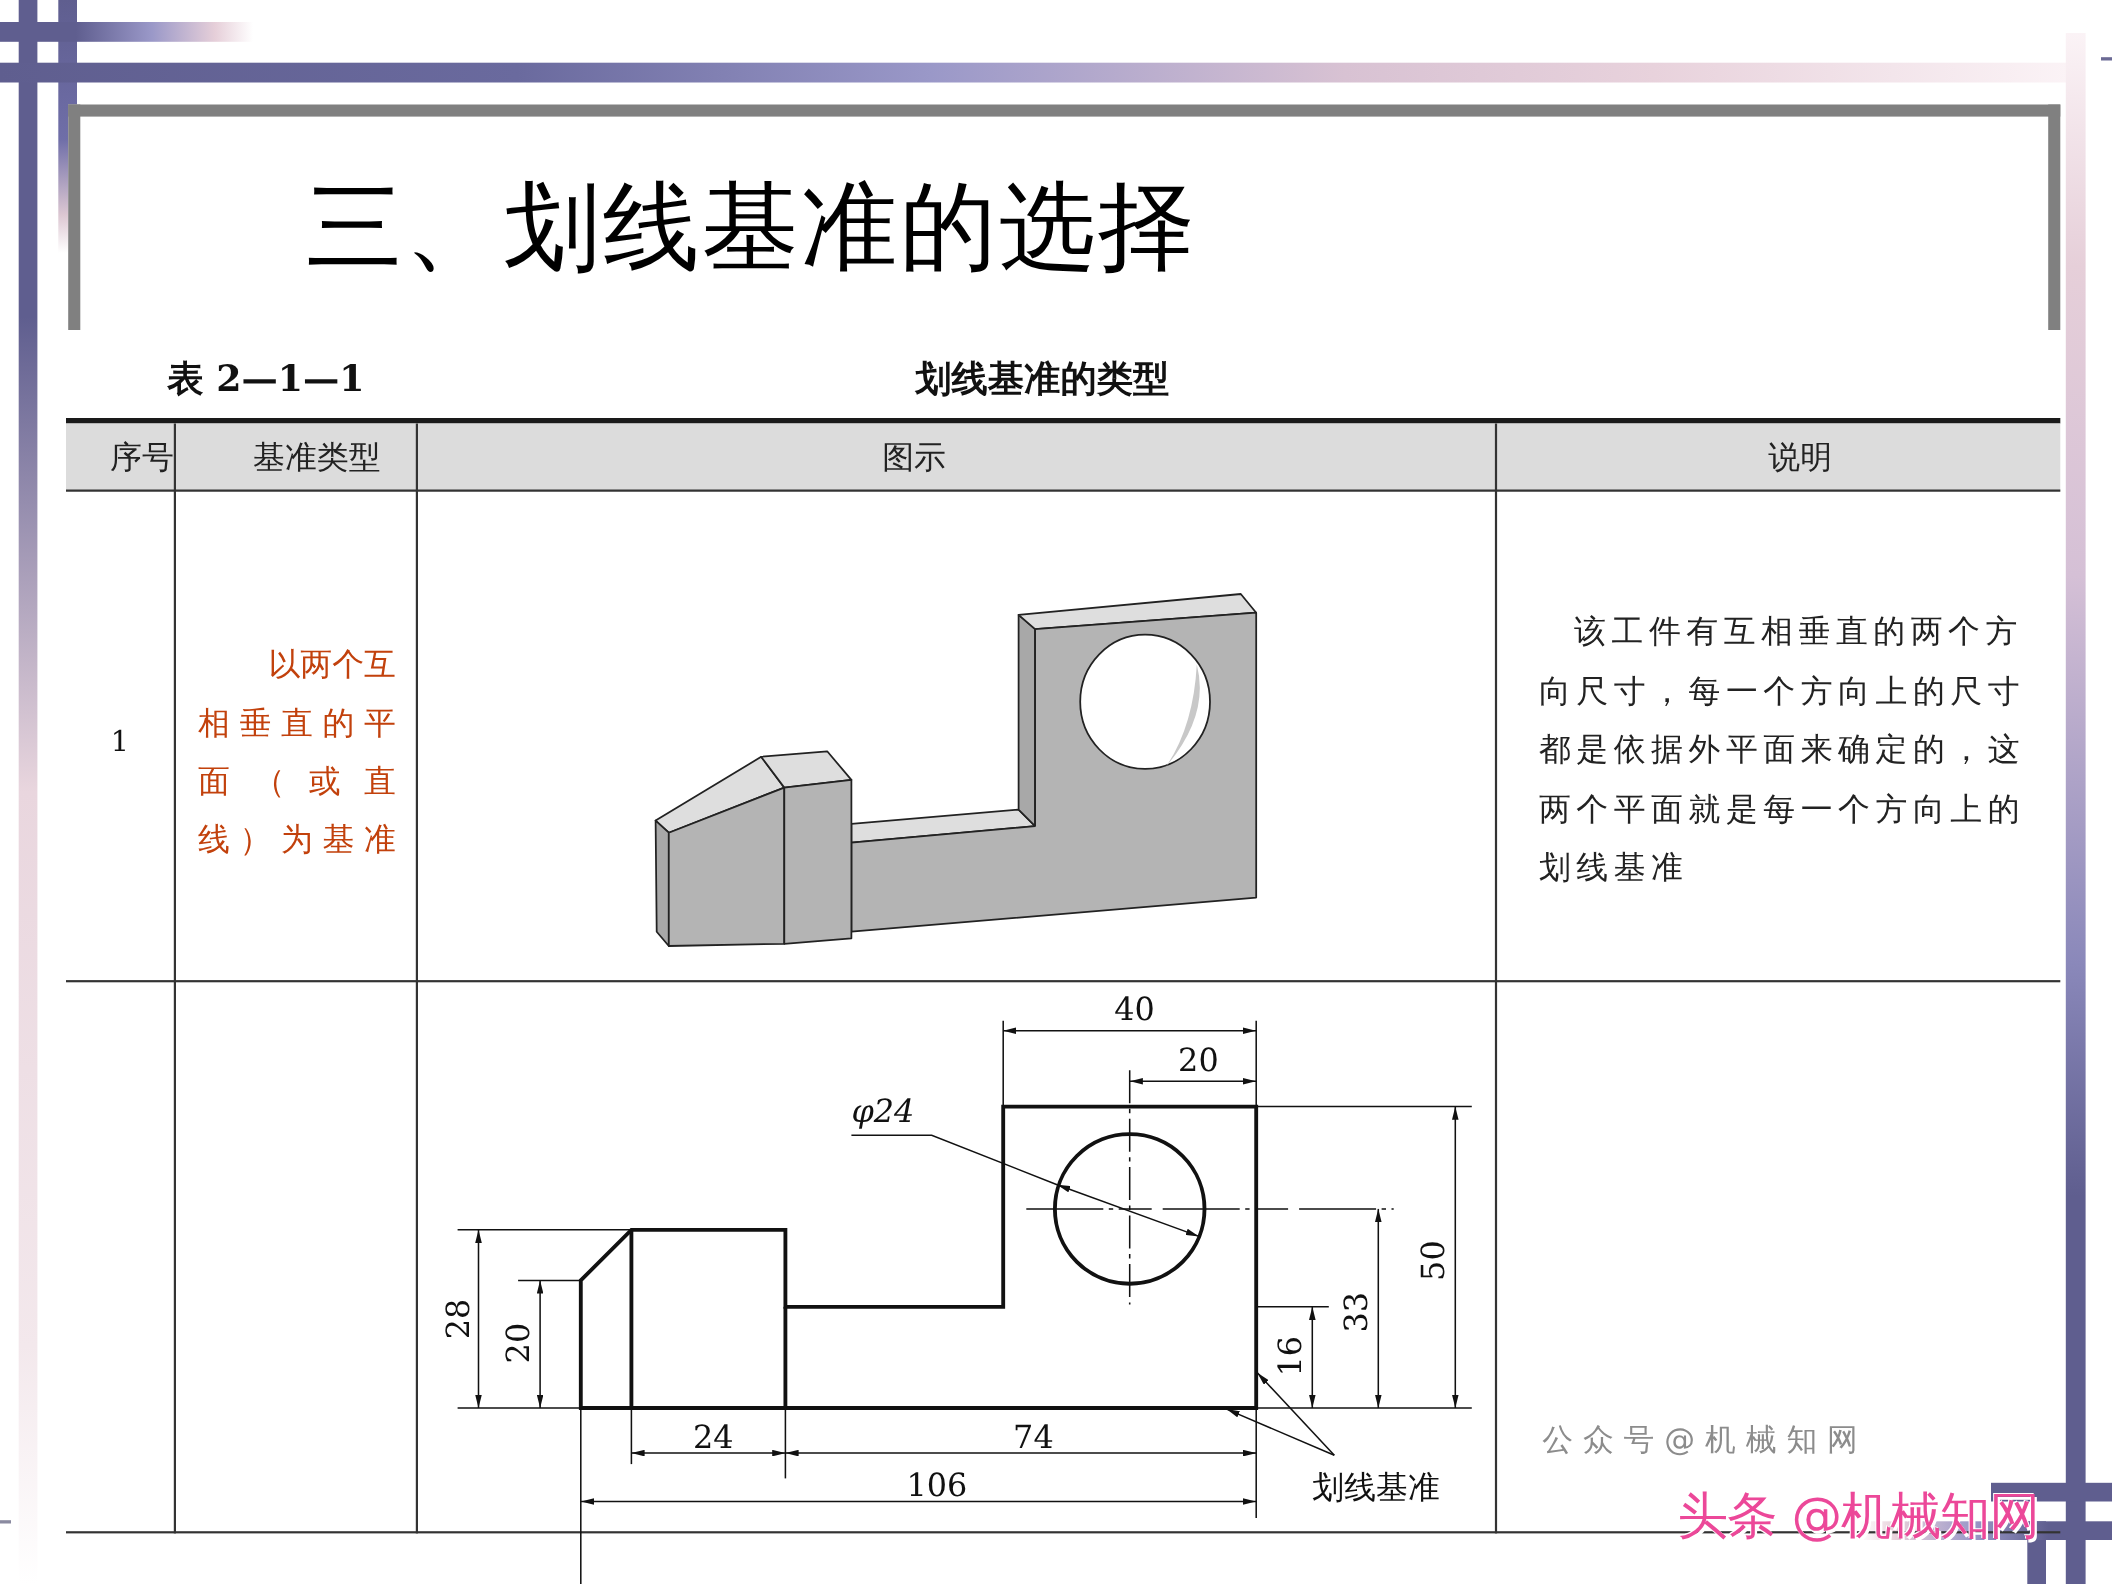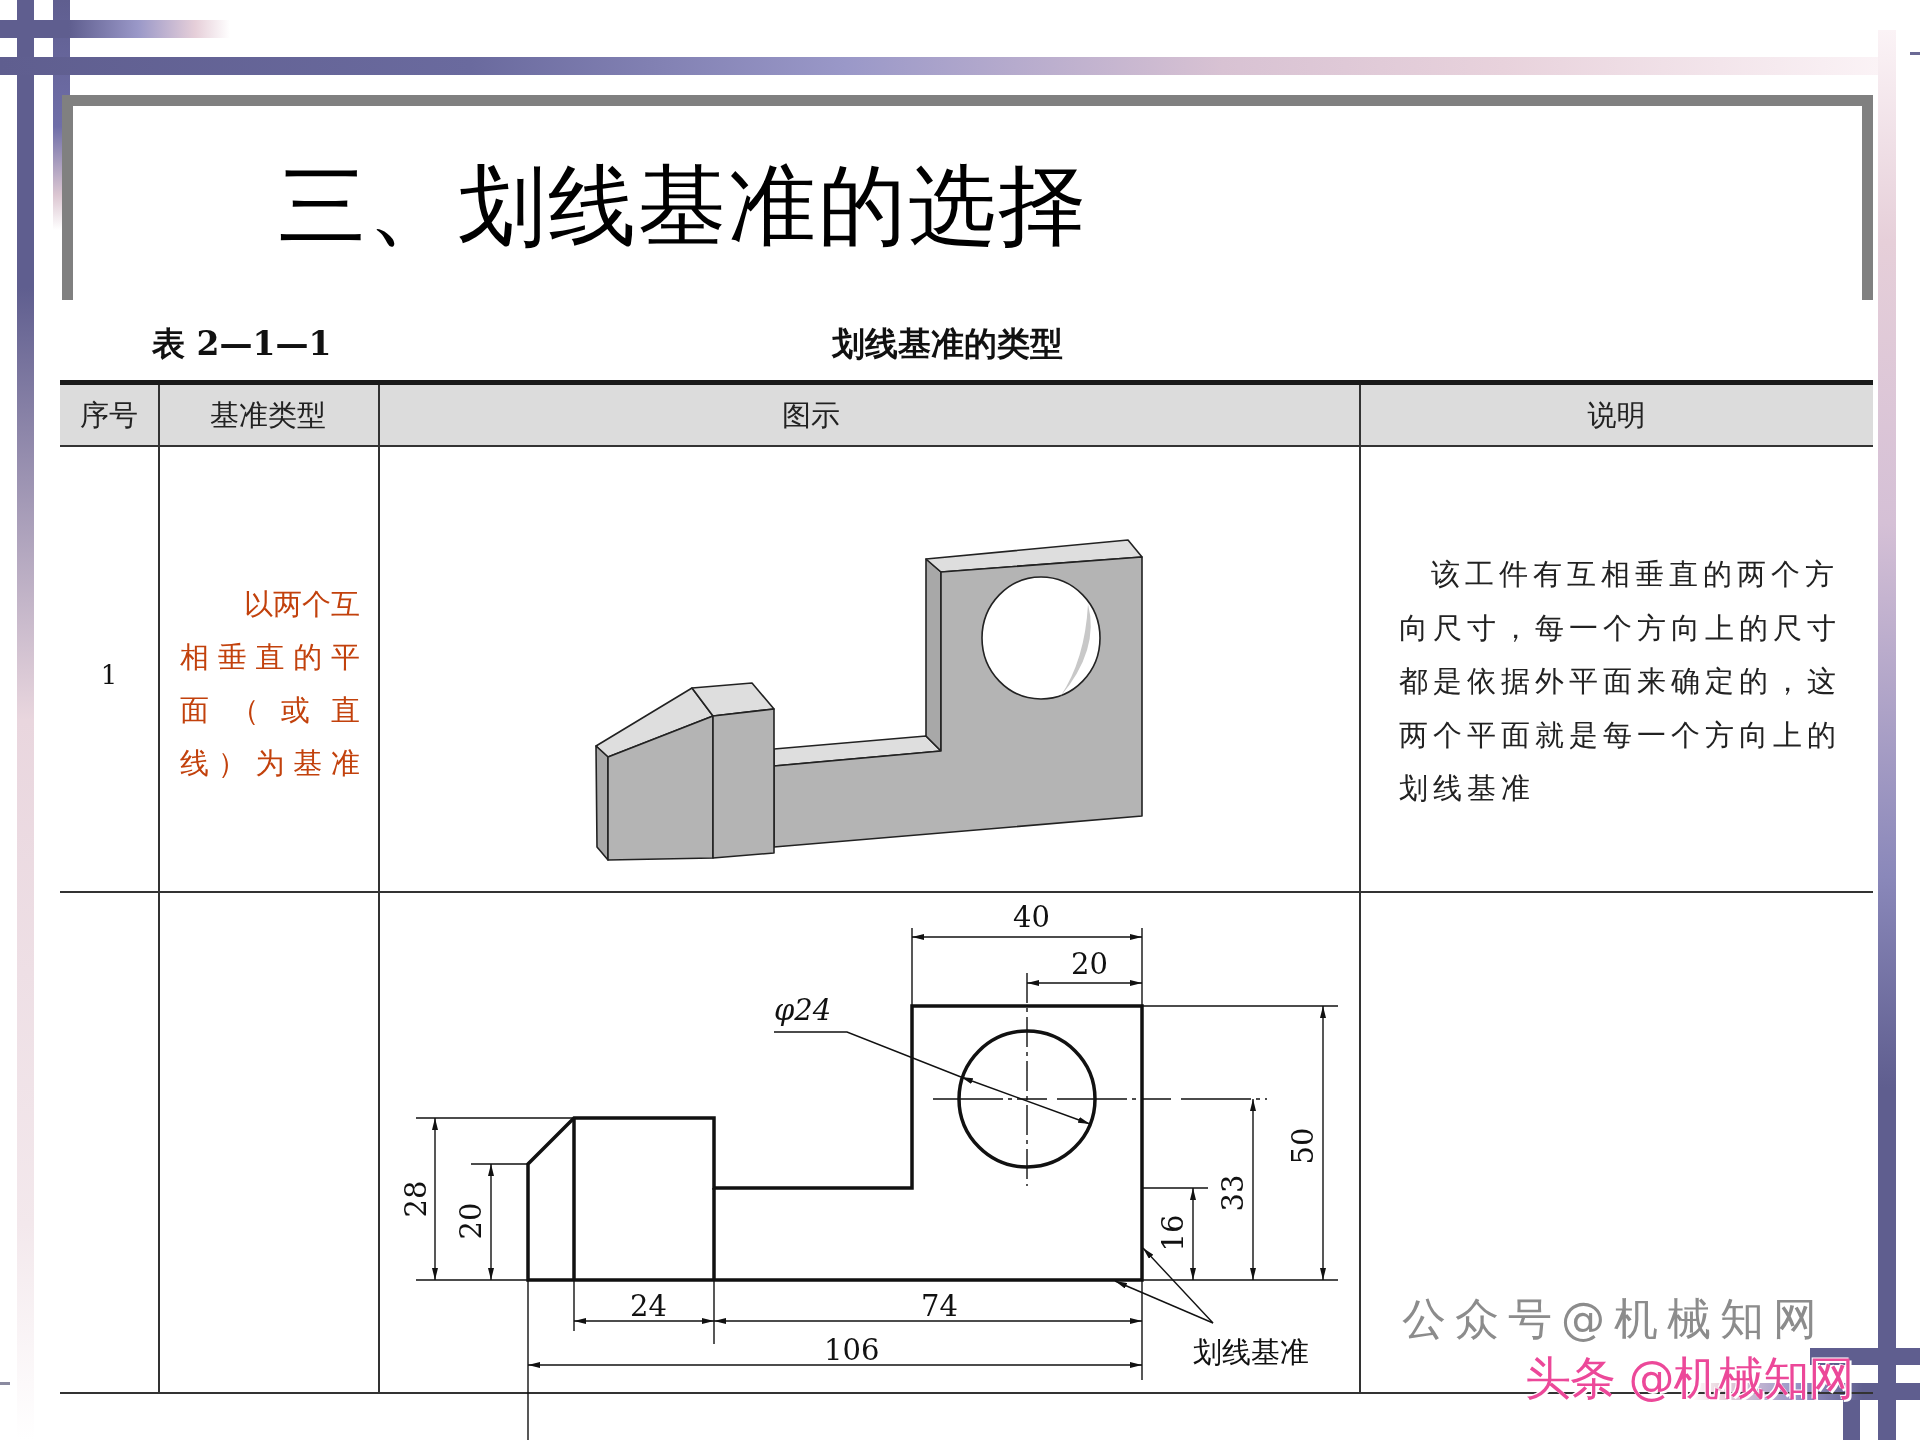--- a/index.html
+++ b/index.html
@@ -19,31 +19,31 @@
   
   .title-frame { left: 62px; top: 95px; width: 1811px; height: 205px; border: 11px solid #808080; border-bottom: none; box-sizing: border-box; background: #fff; }
   .slide-title { left: 278px; top: 162px; font-family: "DejaVu Sans", "Liberation Sans", sans-serif; font-weight: normal; font-size: 88px; letter-spacing: 2px; color: #000; line-height: 1; white-space: nowrap; }
   
   .caption-no { left: 152px; top: 322px; font-size: 33px; font-weight: bold; color: #111; }
   .caption-title { left: 832px; top: 322px; font-size: 33px; font-weight: bold; color: #111; }
   .tbl-topline { left: 60px; top: 380px; width: 1813px; height: 5px; background: #1a1a1a; }
   .tbl-header { left: 60px; top: 385px; width: 1813px; height: 62px; background: #dcdcdc; border-bottom: 2px solid #333; box-sizing: border-box; }
   .hline { position: absolute; height: 2px; background: #333; }
   .vline { position: absolute; width: 2px; background: #333; }
-  .hcell { position: absolute; top: 385px; height: 62px; display: flex; align-items: center; justify-content: center; font-size: 29px; color: #222; }
+  .hcell { position: absolute; top: 385px; height: 62px; display: flex; align-items: center; justify-content: center; font-size: 29px; color: #222; padding-left: 20px; }
   .seq { left: 60px; width: 98px; top: 660px; text-align: center; font-size: 26px; position: absolute; }
   .type-text { left: 180px; top: 578px; width: 180px; font-size: 29px; line-height: 53px; position: absolute; color: #c2410c; text-align: justify; text-align-last: justify; }
   .type-text span { display: block; }
   .type-text span.first { text-align-last: right; }
   .type-text span.last { text-align-last: justify; }
   .desc-text { left: 1383px; top: 548px; width: 470px; font-size: 29px; line-height: 53.5px; position: absolute; color: #222; letter-spacing: 5px; }
   .desc-text span { display: block; white-space: nowrap; margin-left: 16px; }
   .desc-text span.first { padding-left: 32px; }
   svg text { font-family: "DejaVu Serif", "Liberation Serif", serif; }
-  .wm1 { left: 1402px; top: 1290px; font-family: "DejaVu Sans", "Liberation Sans", sans-serif; font-size: 44px; color: #8c8c8c; letter-spacing: 9px; white-space: nowrap; }
+  .wm1 { left: 1402px; top: 1290px; font-family: "DejaVu Sans", "Liberation Sans", sans-serif; font-size: 28px; color: #8c8c8c; letter-spacing: 9px; white-space: nowrap; }
   .wm2 { left: 1525px; top: 1348px; font-family: "DejaVu Sans", "Liberation Sans", sans-serif; font-size: 46px; color: #ec4899; white-space: nowrap; text-shadow: 2px 2px 0 #fff, -1px -1px 0 #fff; letter-spacing: -1px; }
 </style>
 </head>
 <body>
 
 <div class="abs vstripe-l1"></div>
 <div class="abs vstripe-l2"></div>
 <div class="abs hstripe-t1"></div>
 <div class="abs hstripe-t2"></div>
 <div class="abs vstripe-r1"></div>

